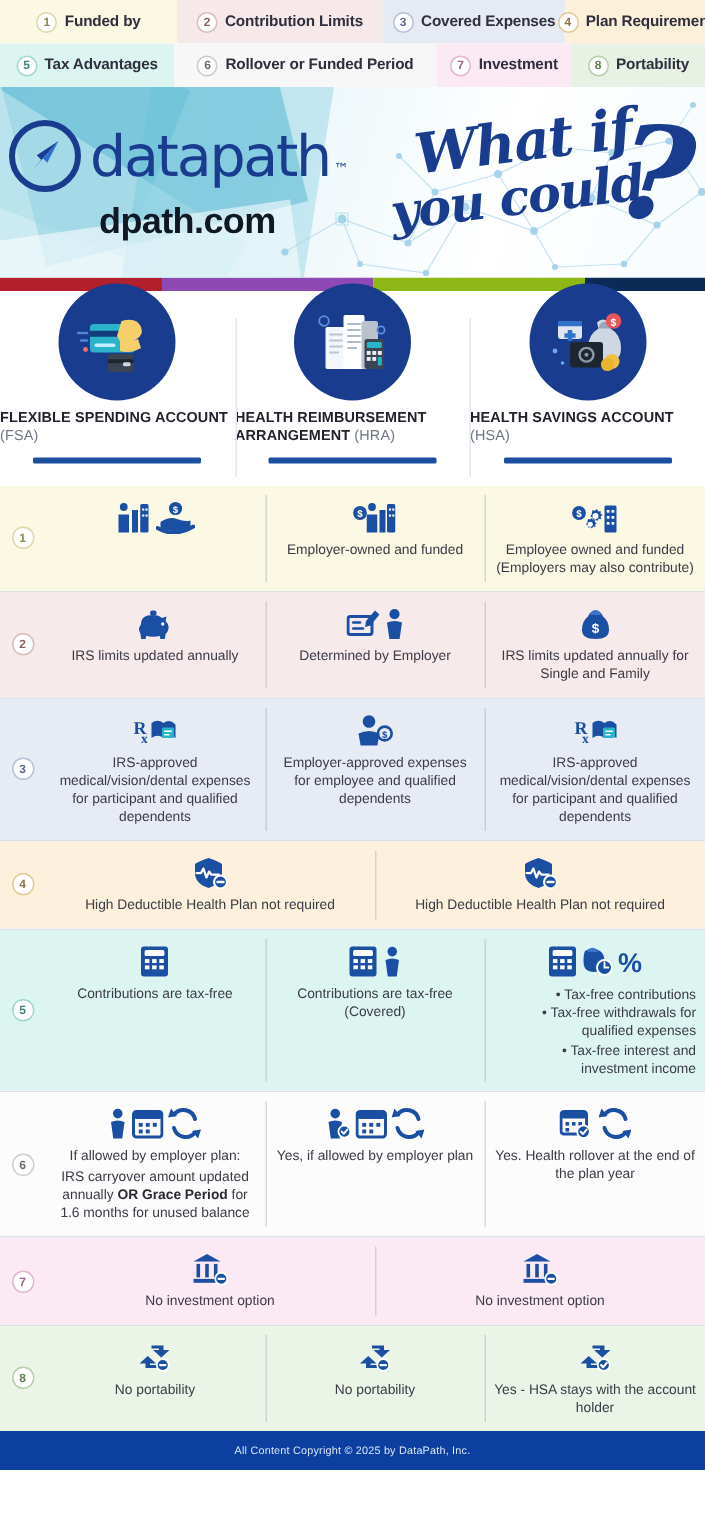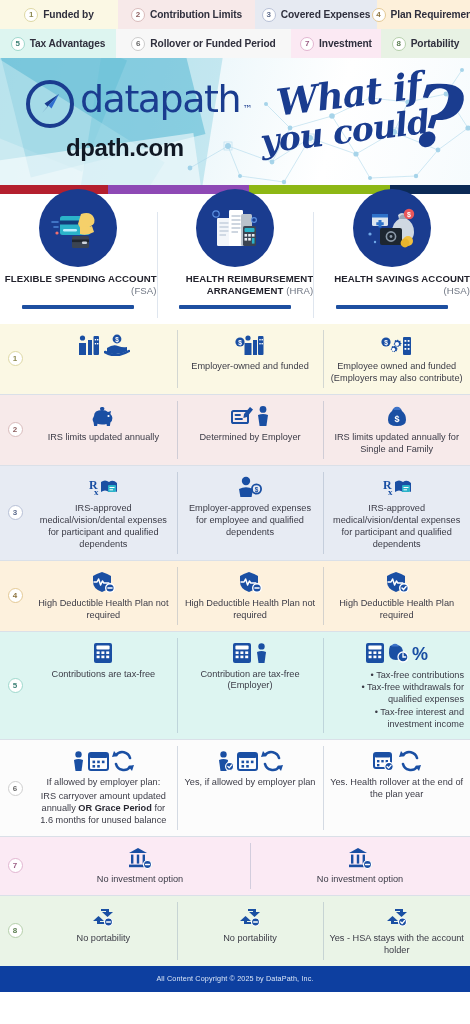--- a/index.html
+++ b/index.html
@@ -43,21 +43,21 @@
        transform:rotate(-14deg); }
   .s3{ left:-60px; top:40px; width:200px; height:150px; background:#bfe6ef; opacity:.6;
        transform:rotate(32deg); }
   .s4{ left:90px; top:-20px; width:120px; height:190px; background:#5fc0d6; opacity:.30;
        transform:rotate(9deg); }
   .s5{ left:-20px; top:90px; width:220px; height:80px; background:#ffffff; opacity:.55;
        transform:rotate(-8deg); }
 
   .netsvg{ position:absolute; right:0; top:0; width:290px; height:127px; opacity:.75; }
 
-  .logoRow{ position:absolute; left:26px; top:22px; display:flex; align-items:flex-start; gap:6px; }
+  .logoRow{ position:absolute; left:6px; top:22px; display:flex; align-items:center; gap:6px; }
   .logoMark{ width:48px; height:48px; border-radius:50%; border:4px solid #1a3c8f;
              display:flex; align-items:center; justify-content:center; background:transparent; }
   .logoWord{ font-size:38px; color:#1a3c8f; letter-spacing:-1.5px; font-weight:400;
              font-family:"DejaVu Sans", sans-serif; line-height:1; position:relative; }
   .logoWord .tm{ font-size:10px; position:absolute; right:-11px; bottom:4px; }
   .dpath{ position:absolute; left:66px; top:76px; font-size:24px; font-weight:bold;
           color:#101824; letter-spacing:-.4px; }
 
   .script{ position:absolute; right:6px; top:10px; width:212px; height:115px; }
   .script .l1{ position:absolute; left:24px; top:4px; font-size:37px; color:#1a3c8f;
@@ -76,21 +76,21 @@
 
   
   .colheads{ display:flex; width:470px; height:130px; background:#ffffff; position:relative; }
   .colhead{ flex:1 1 0; position:relative; display:flex; flex-direction:column;
             align-items:center; padding-top:1px; }
   .colhead + .colhead::before{ content:""; position:absolute; left:0; top:18px; bottom:6px;
             width:1px; background:#dfe6ef; }
   .circleIcon{ width:78px; height:78px; border-radius:50%; background:#1a3c8f;
                margin-top:-6px; display:flex; align-items:center; justify-content:center;
                position:relative; z-index:2; }
-  .colTitle{ margin-top:6px; text-align:right; font-size:9.6px; font-weight:bold;
+  .colTitle{ margin-top:6px; text-align:left; font-size:9.6px; font-weight:bold;
              color:#22222c; line-height:1.28; letter-spacing:.1px; }
   .colTitle .abbr{ font-weight:normal; color:#6f7683; }
   .colRule{ width:112px; height:4px; background:#1d4fa0; margin-top:7px; border-radius:1px; }
 
   
   .row{ display:flex; position:relative; width:470px; }
   .numcell{ width:30px; flex:0 0 30px; display:flex; align-items:center; justify-content:center; }
   .numcell .circ{ width:15px; height:15px; border-radius:50%; background:#ffffff;
                   display:flex; align-items:center; justify-content:center;
                   font-size:8px; font-weight:bold; }
@@ -527,31 +527,20 @@
         <div class="cellIcons">
           <svg class="ic" width="24" height="22" viewBox="0 0 24 22">
             <path d="M11 1 q6 2 9 4 v6 q0 7-9 10 q-9-3-9-10v-6 q3-2 9-4z" fill="#1a4fa3"></path>
             <path d="M3 11 h3 l1.6-3 2 6 1.8-4 1.4 2h5" stroke="#ffffff" stroke-width="1.5" fill="none" stroke-linecap="round" stroke-linejoin="round"></path>
             <circle cx="19" cy="17" r="4.3" fill="#1a4fa3" stroke="#ffffff" stroke-width="1.4"></circle>
             <line x1="17" y1="17" x2="21" y2="17" stroke="#ffffff" stroke-width="1.6" stroke-linecap="round"></line>
           </svg>
         </div>
         <div class="cellTxt">High Deductible Health Plan not required</div>
       </div>
-      <div class="cell">
-        <div class="cellIcons">
-          <svg class="ic" width="24" height="22" viewBox="0 0 24 22">
-            <path d="M11 1 q6 2 9 4 v6 q0 7-9 10 q-9-3-9-10v-6 q3-2 9-4z" fill="#1a4fa3"></path>
-            <path d="M3 11 h3 l1.6-3 2 6 1.8-4 1.4 2h5" stroke="#ffffff" stroke-width="1.5" fill="none" stroke-linecap="round" stroke-linejoin="round"></path>
-            <circle cx="19" cy="17" r="4.3" fill="#1a4fa3" stroke="#ffffff" stroke-width="1.4"></circle>
-            <path d="M17 17 l1.5 1.6 2.6-3" stroke="#ffffff" stroke-width="1.5" fill="none" stroke-linecap="round" stroke-linejoin="round"></path>
-          </svg>
-        </div>
-        <div class="cellTxt">High Deductible Health Plan required</div>
-      </div>
     </div>
   </div>
   <div class="rowSep"></div>
 
   <div class="row r5">
     <div class="numcell">
       <span class="circ">5</span>
     </div>
     <div class="cells">
       <div class="cell">
@@ -583,21 +572,21 @@
               <rect x="3.6" y="13.6" width="3" height="2.6"></rect>
                 <rect x="8.4" y="13.6" width="3" height="2.6"></rect>
                 <rect x="13.2" y="13.6" width="3" height="2.6"></rect>
             </g>
           </svg>
           <svg class="ic" width="13" height="22" viewBox="0 0 13 22">
             <circle cx="6.5" cy="4.4" r="3.2" fill="#1a4fa3"></circle>
             <path d="M2 10 q4.5-2 9 0 l-1.5 11h-6z" fill="#1a4fa3"></path>
           </svg>
         </div>
-        <div class="cellTxt">Contribution are tax-free (Employer)</div>
+        <div class="cellTxt">Contributions are tax-free (Covered)</div>
       </div>
       <div class="cell">
         <div class="cellIcons">
           <svg class="ic" width="20" height="22" viewBox="0 0 20 22">
             <rect x="1" y="1" width="18" height="20" rx="2" fill="#1a4fa3"></rect>
             <rect x="3.4" y="3.4" width="13.2" height="4" rx="1" fill="#ffffff"></rect>
             <g fill="#ffffff">
               <rect x="3.6" y="9.4" width="3" height="2.6"></rect>
                 <rect x="8.4" y="9.4" width="3" height="2.6"></rect>
                 <rect x="13.2" y="9.4" width="3" height="2.6"></rect>

